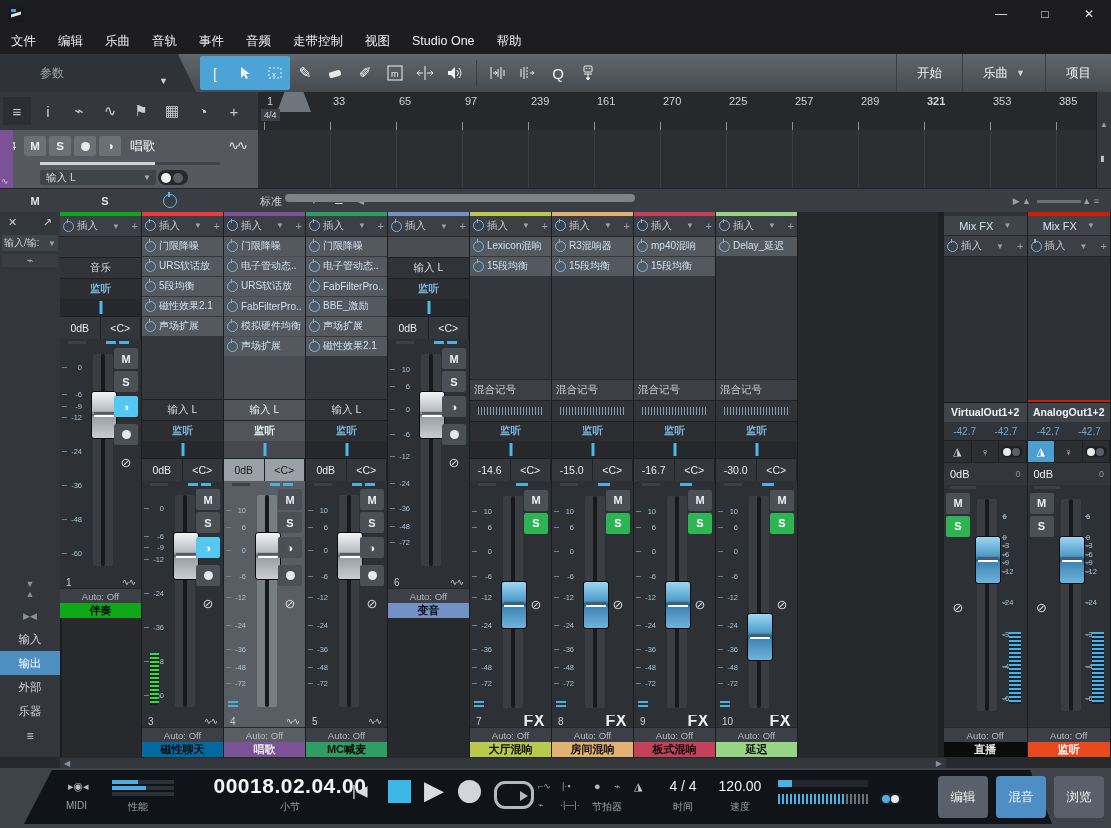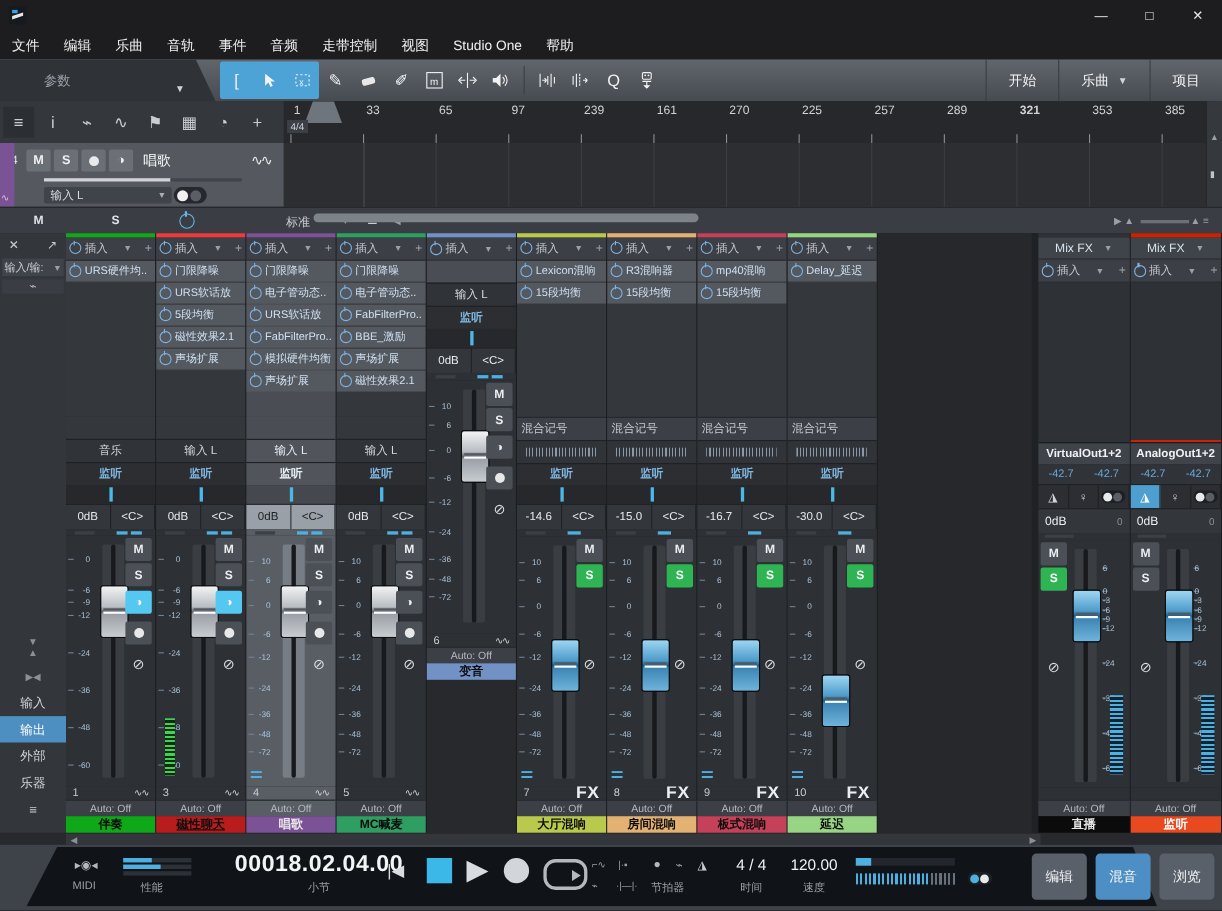--- a/index.html
+++ b/index.html
@@ -416,26 +416,20 @@
     </div>
     <div id="channels">
         <div class="ch">
           <div class="ch-strip" style="background: rgb(15, 168, 24);"></div>
           <div class="ins-head">
             <span class="pw"></span>
             <span>插入</span>
             <span class="caret">▼</span>
             <span class="plus">+</span>
           </div>
-          <div class="ins-list">
-            <div class="ins-item">
-              <span class="pw"></span>
-              <span>URS硬件均..</span>
-            </div>
-          </div>
           <div class="mixtool-row empty"></div>
           <div class="in-row">音乐</div>
           <div class="mon-row">监听</div>
           <div class="pan-row">
             <span class="pan-tick"></span>
           </div>
           <div class="vol-row">
             <div class="vol-cell">0dB</div>
             <div class="vol-cell">&lt;C&gt;</div>
           </div>
@@ -555,21 +549,21 @@
               </div>
               <div class="chbtn slashbtn" style="top: 106px;">⊘</div>
             </div>
             <div class="greenmeter"></div>
           </div>
           <div class="num-row">
             <span>3</span>
             <span class="wv">∿∿</span>
           </div>
           <div class="auto-row">Auto: Off</div>
-          <div class="name-row" style="background: #b91c1c; color: rgb(13, 13, 13); text-decoration: underline;">磁性聊天</div>
+          <div class="name-row" style="background: #0369a1; color: rgb(13, 13, 13);">磁性聊天</div>
         </div>
         <div class="ch selected">
           <div class="ch-strip" style="background: rgb(124, 82, 150);"></div>
           <div class="ins-head">
             <span class="pw"></span>
             <span>插入</span>
             <span class="caret">▼</span>
             <span class="plus">+</span>
           </div>
           <div class="ins-list lighter">

